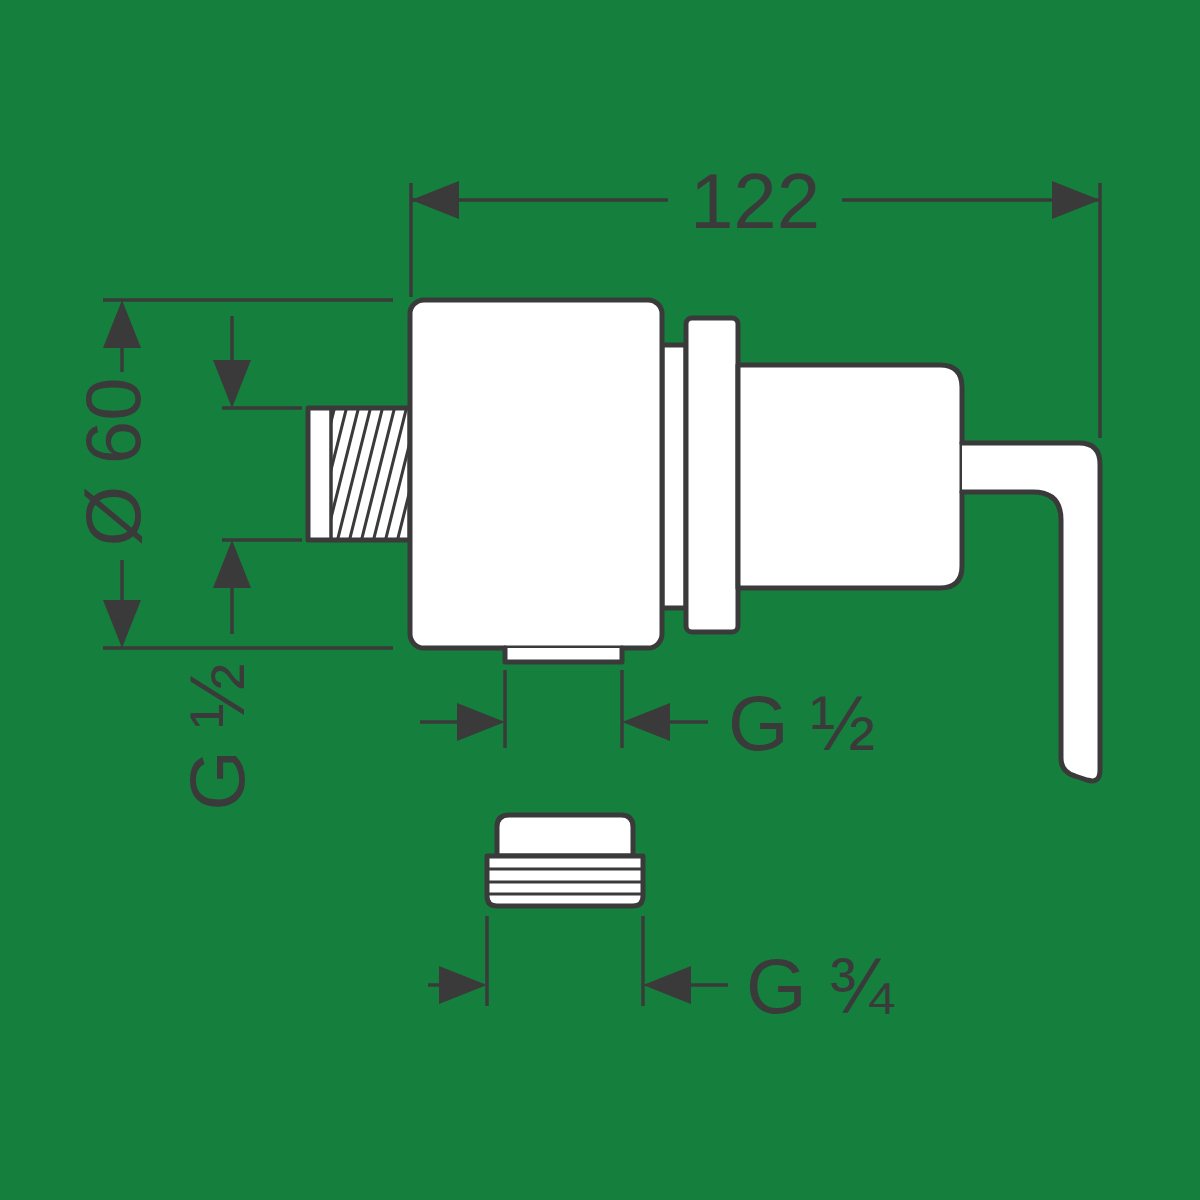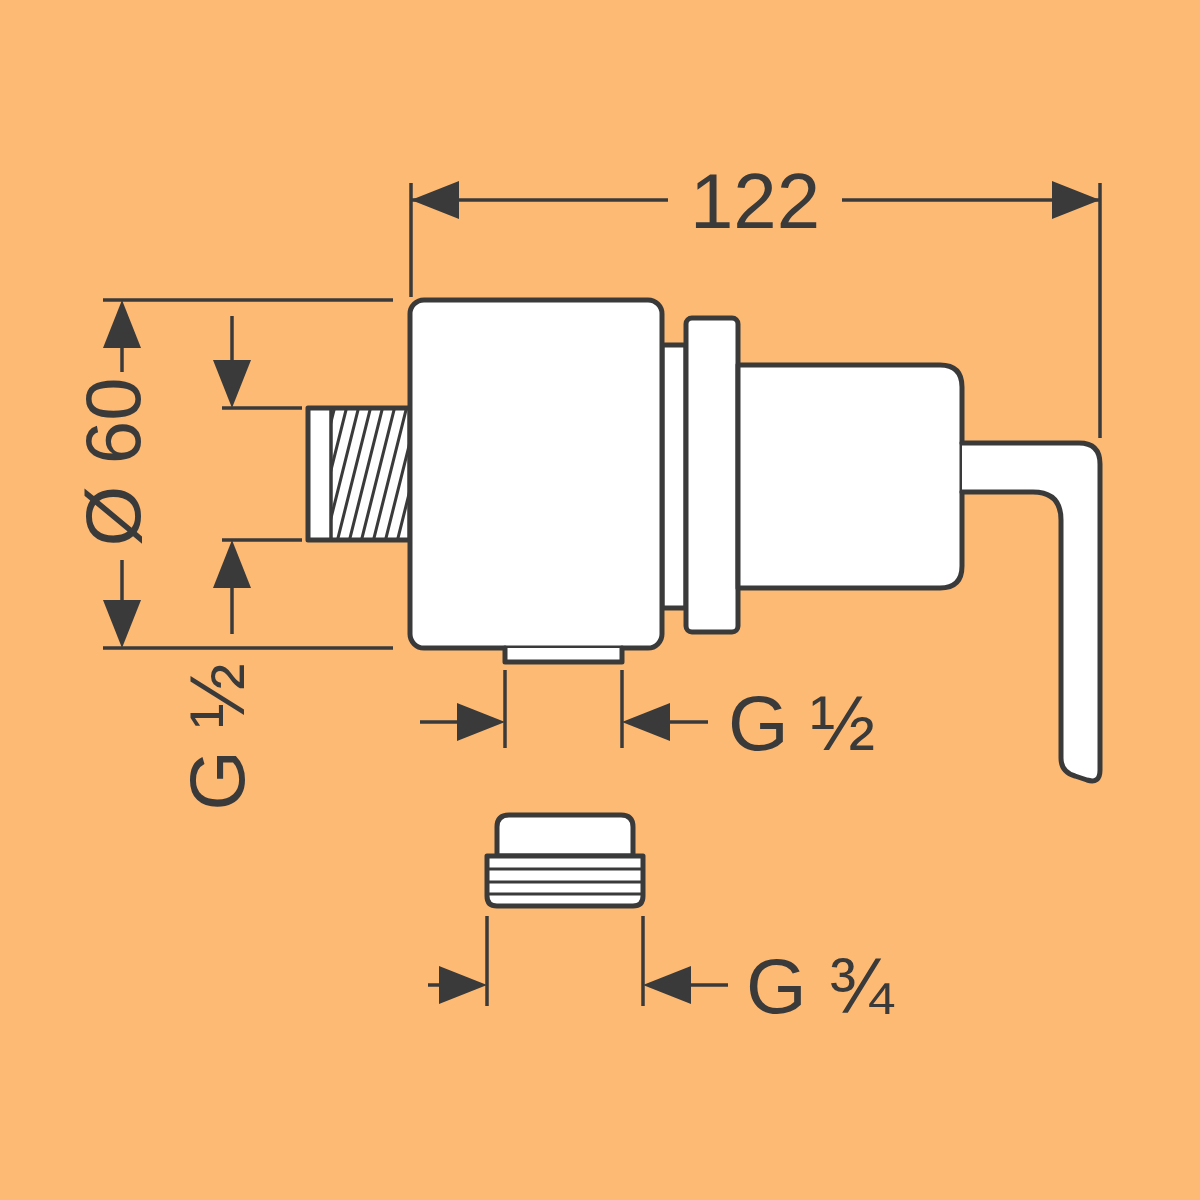--- a/index.html
+++ b/index.html
@@ -6,21 +6,21 @@
     margin: 0;
     padding: 0;
     background: #ffffff;
     width: 1200px;
     height: 1200px;
     overflow: hidden;
   }
   .canvas {
     width: 1200px;
     height: 1200px;
-    background: #fdba74;
+    background: #15803d;
     position: relative;
     text-align: center;
   }
   svg { display: block; }
   .outline {
     fill: #ffffff;
     stroke: #3a3a3a;
     stroke-width: 5;
     stroke-linejoin: round;
     stroke-linecap: round;

